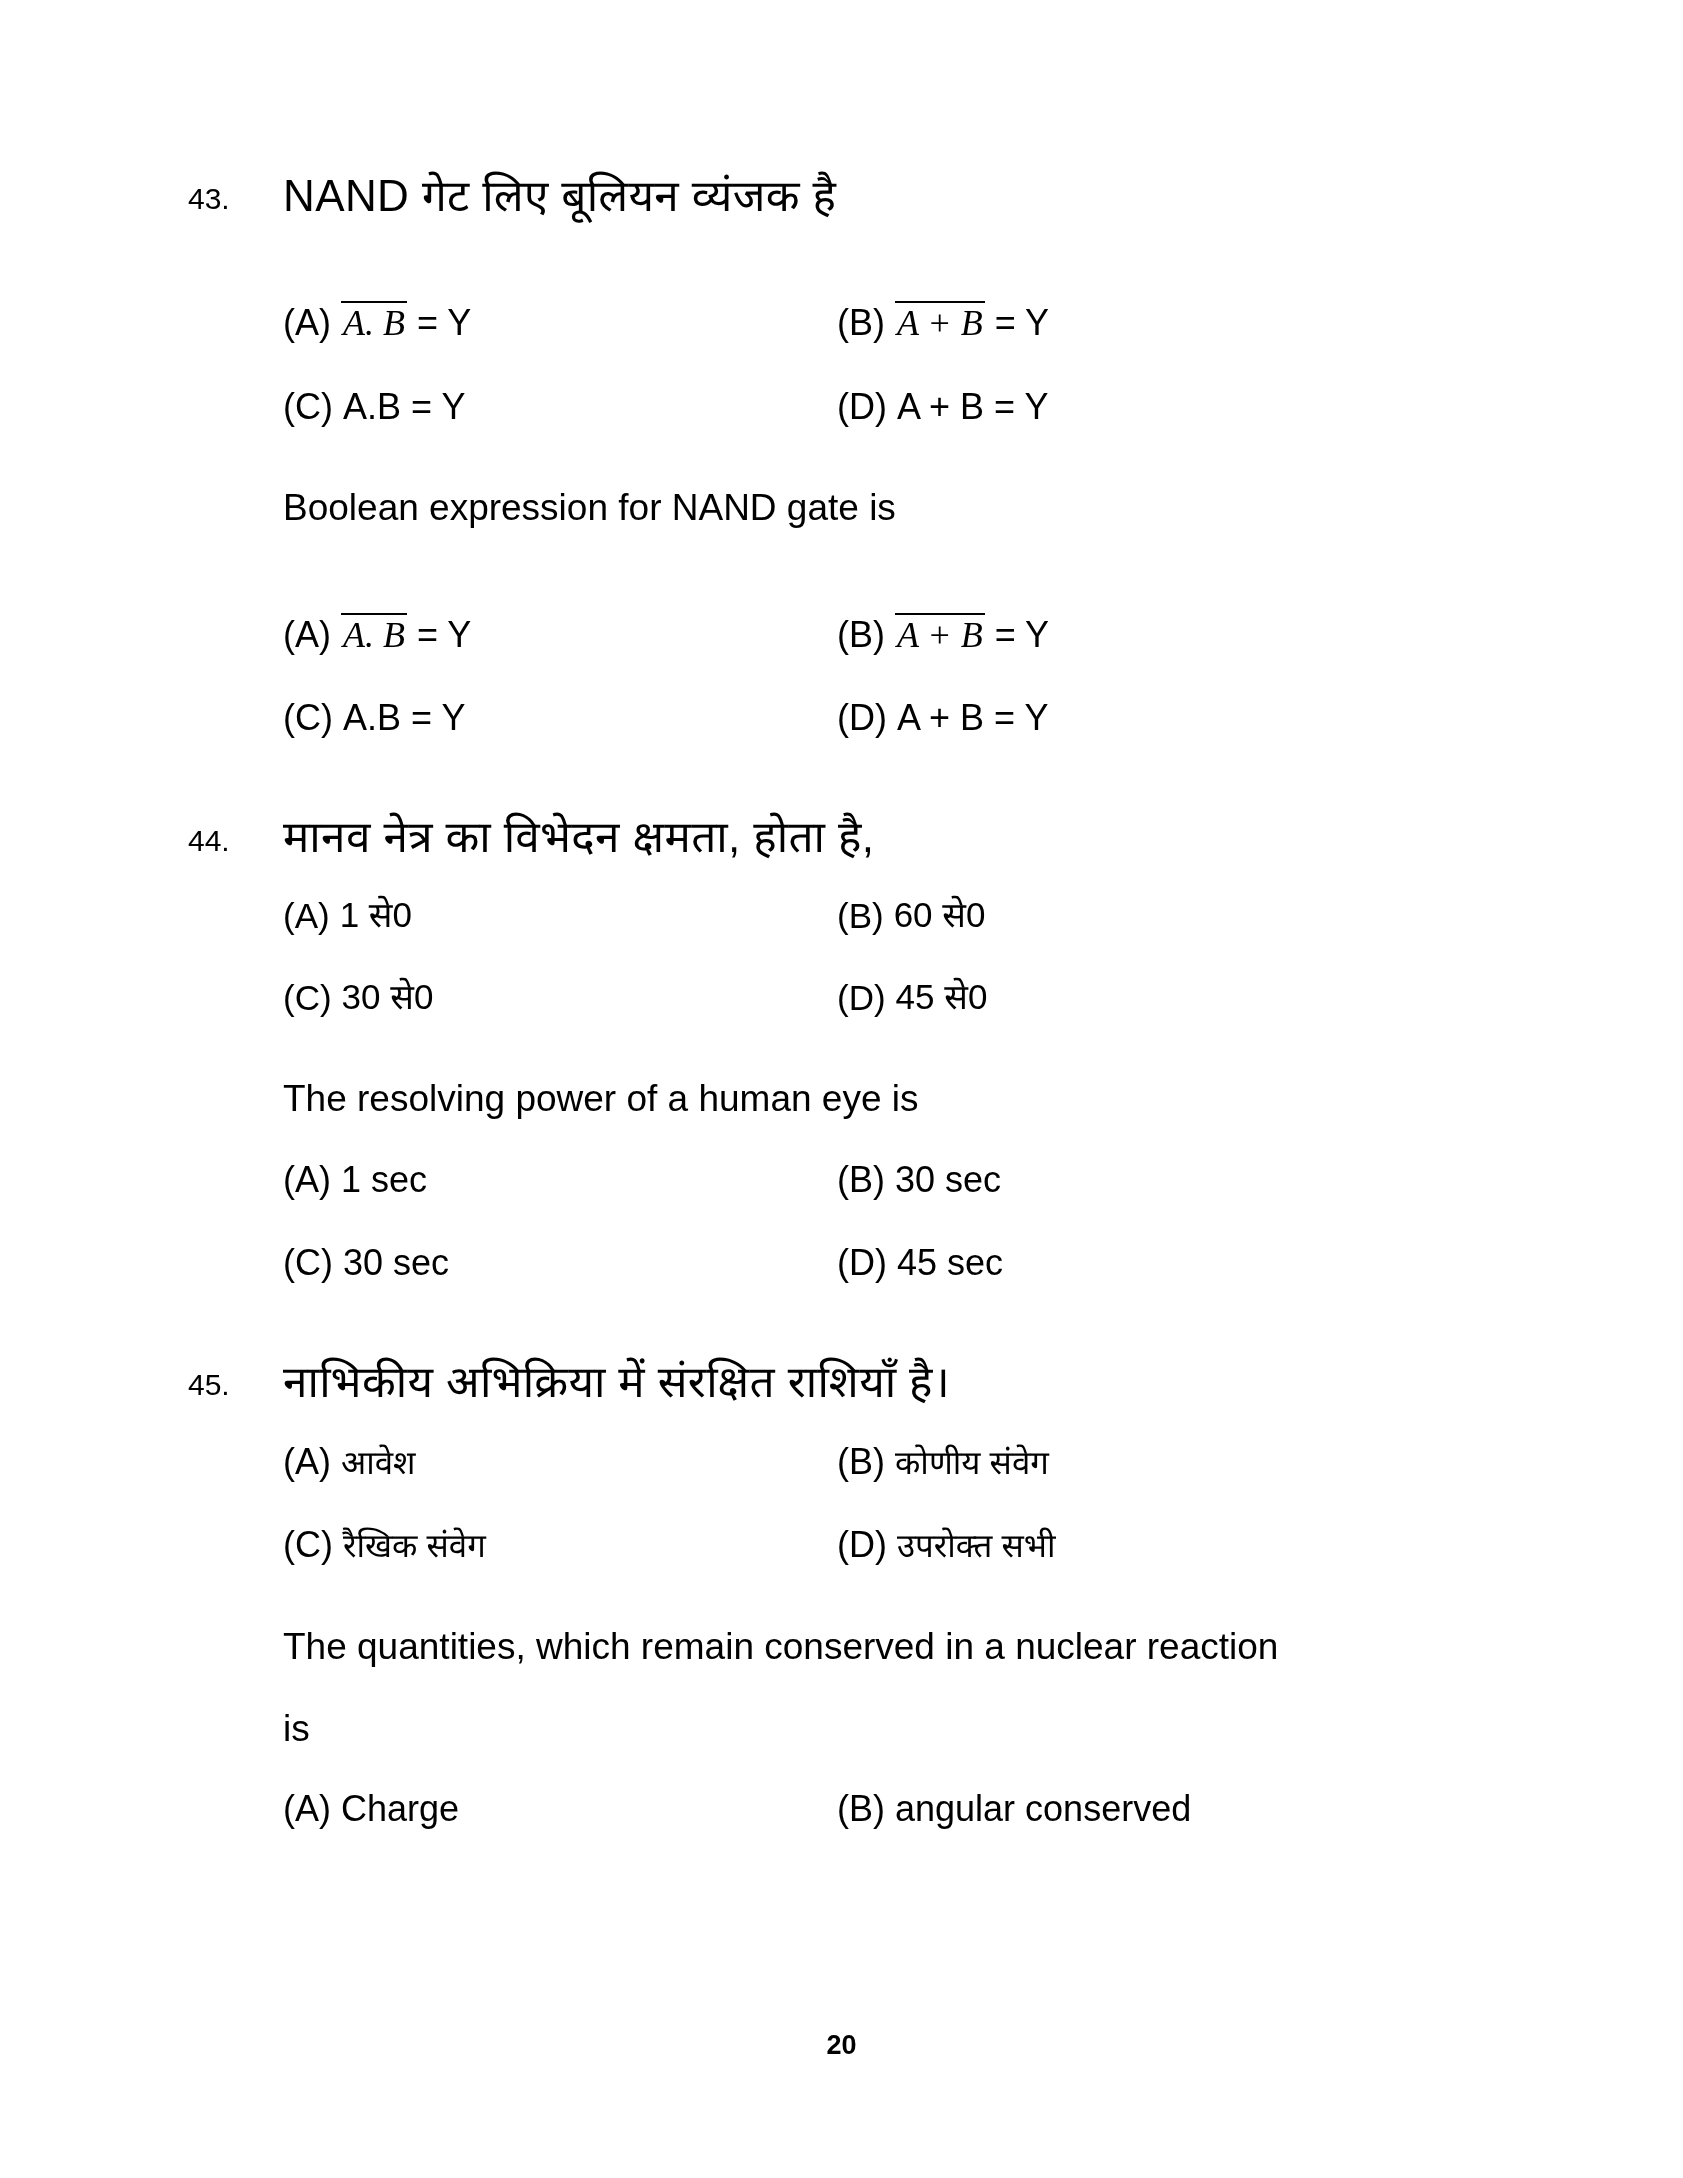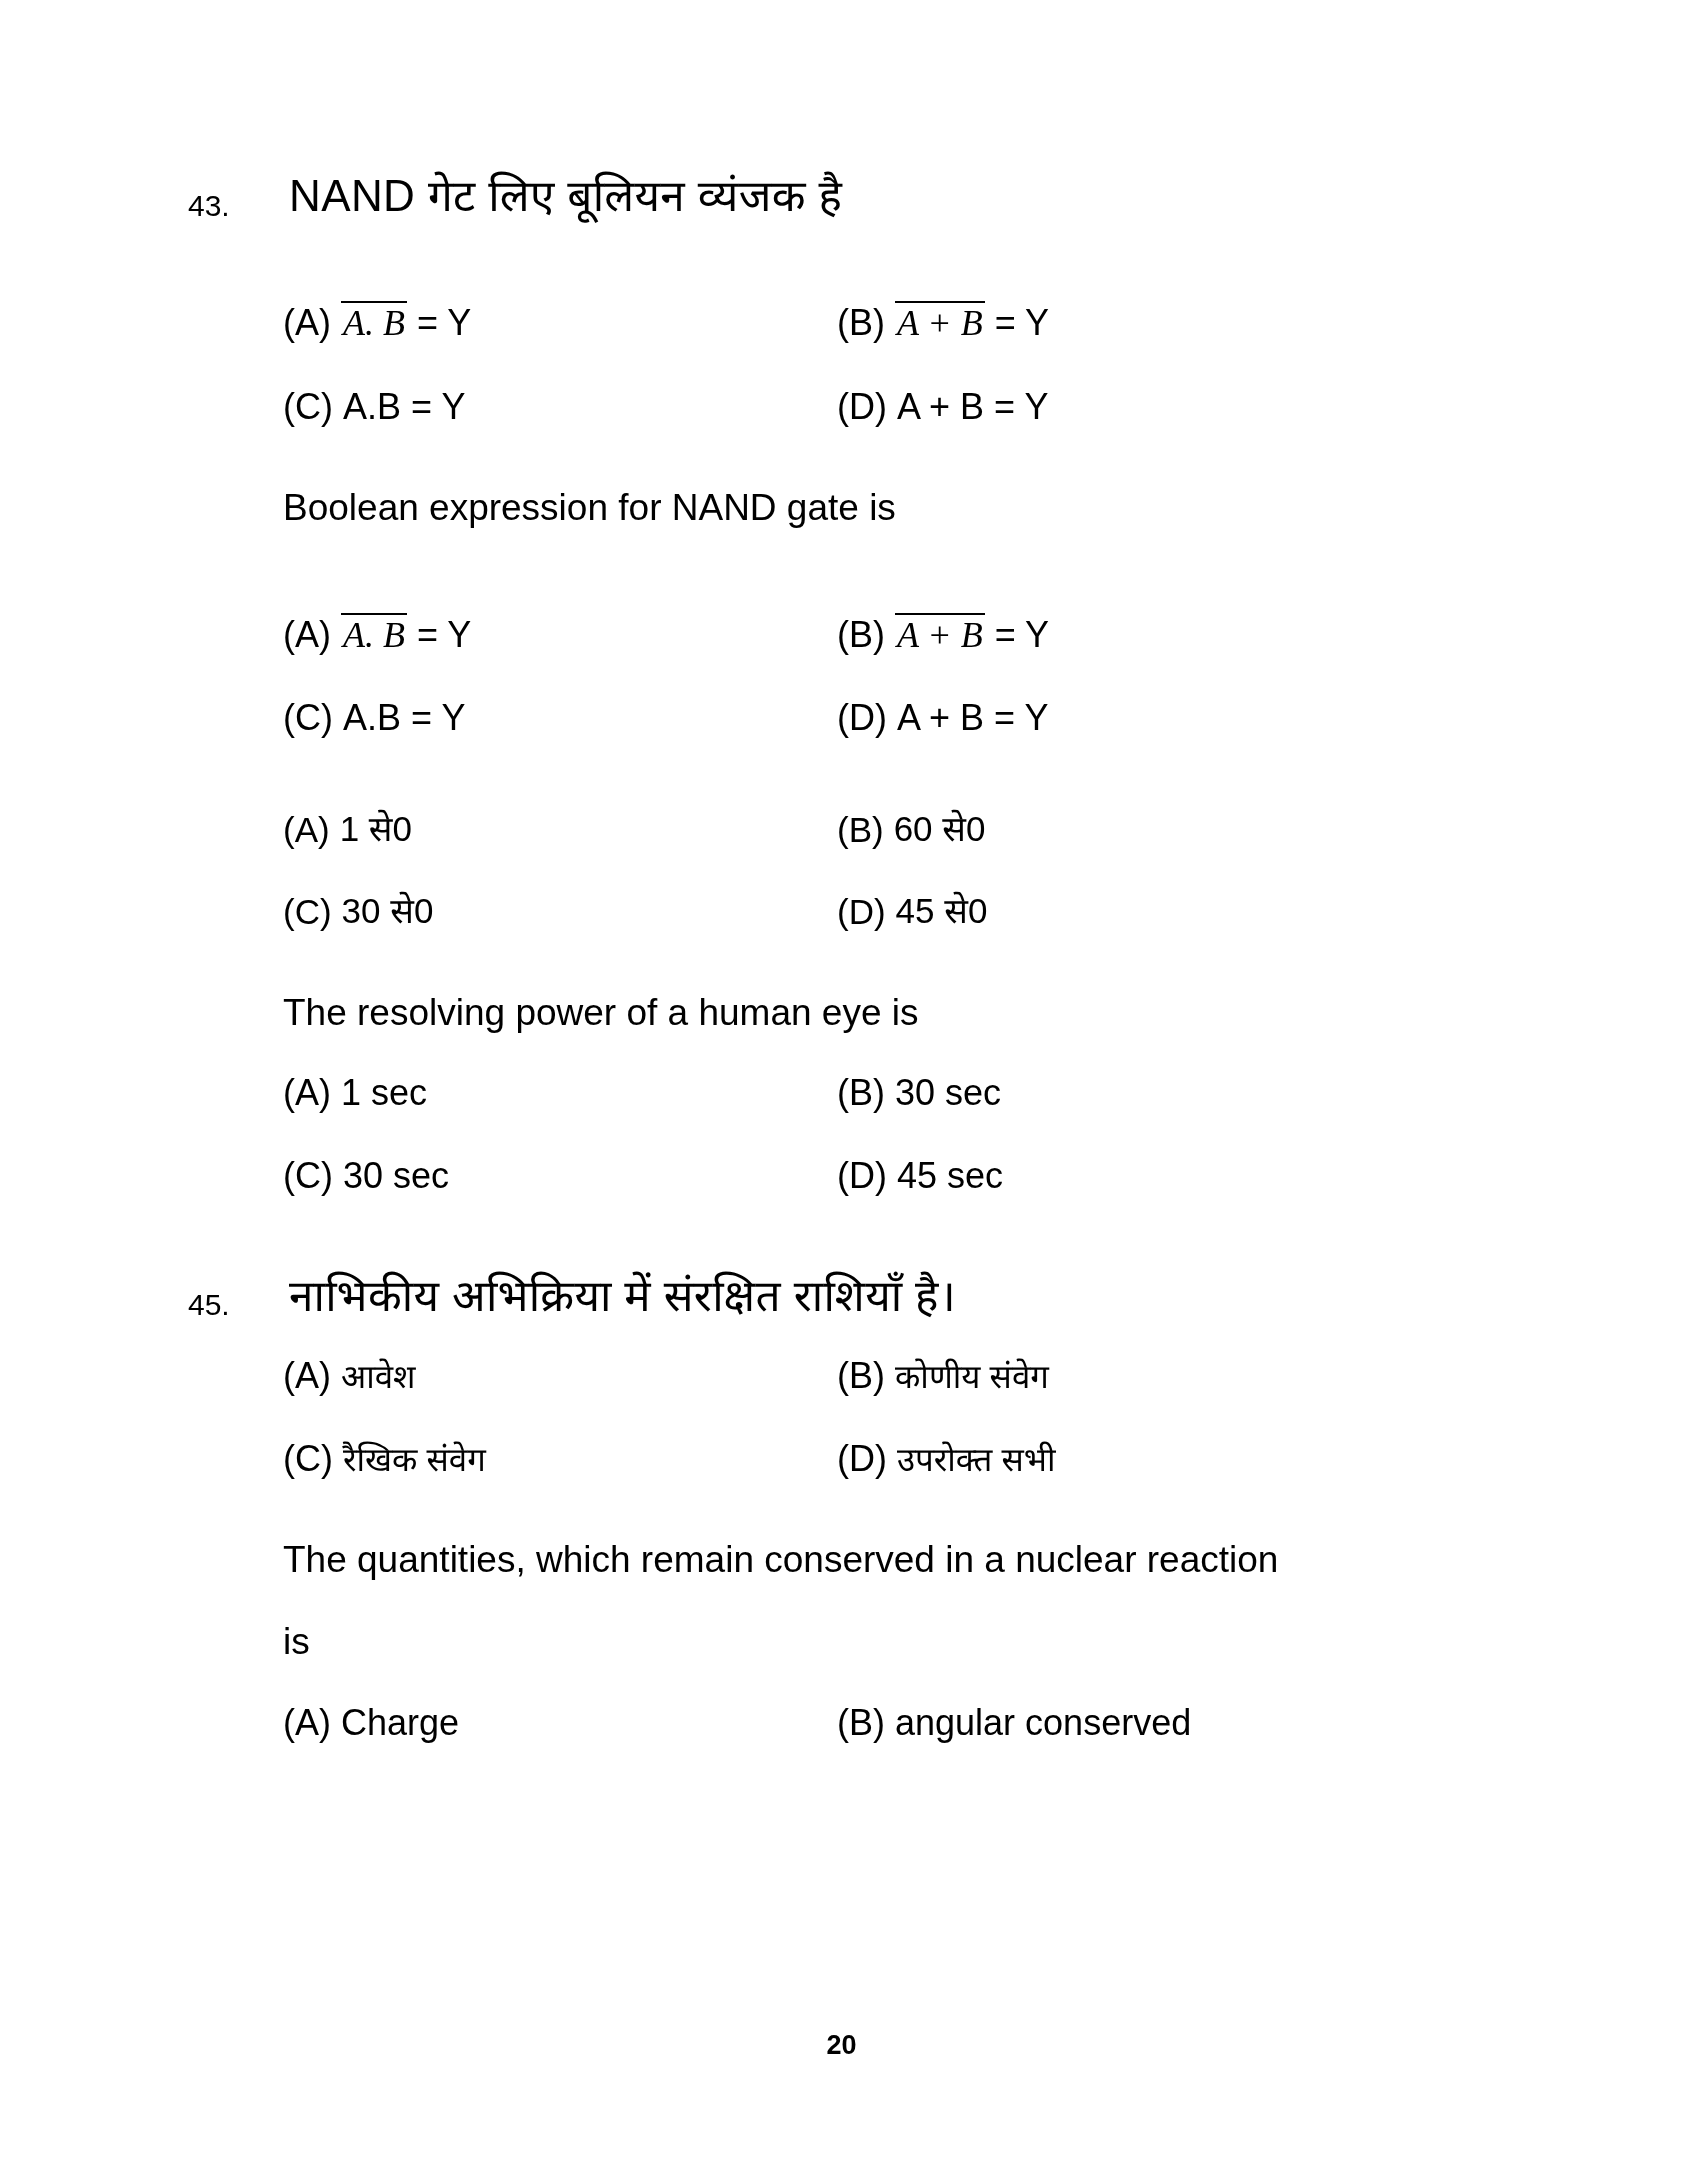--- a/index.html
+++ b/index.html
@@ -27,23 +27,22 @@
   }
 
   
   .question {
     display: block;
     width: 100%;
   }
 
   .q-head {
     display: flex;
-    align-items: flex-end;
+    align-items: center;
     margin-bottom: 30px;
-    gap: 6px;
   }
   .q-num {
     width: 95px;
     flex: 0 0 95px;
     font-size: 30px;
     line-height: 1.25;
     padding-top: 6px;
   }
   .q-text {
     flex: 1 1 auto;
@@ -194,20 +193,24 @@
           <span class="opt-val">A + B = Y</span>
         </div>
       </div>
     </div>
   </div>
 
   <div class="gap-lg"></div>
 
   <div class="question">
 
+    <div class="q-head">
+      <div class="q-num">44.</div>
+      <div class="q-text hindi">मानव नेत्र का विभेदन क्षमता, होता है,</div>
+    </div>
 
     <div class="opts">
       <div class="opt-row">
         <div class="opt opt-left hindi-sm">
           <span class="opt-tag">(A)</span>
           <span class="opt-val">1 से0</span>
         </div>
         <div class="opt opt-right hindi-sm">
           <span class="opt-tag">(B)</span>
           <span class="opt-val">60 से0</span>

